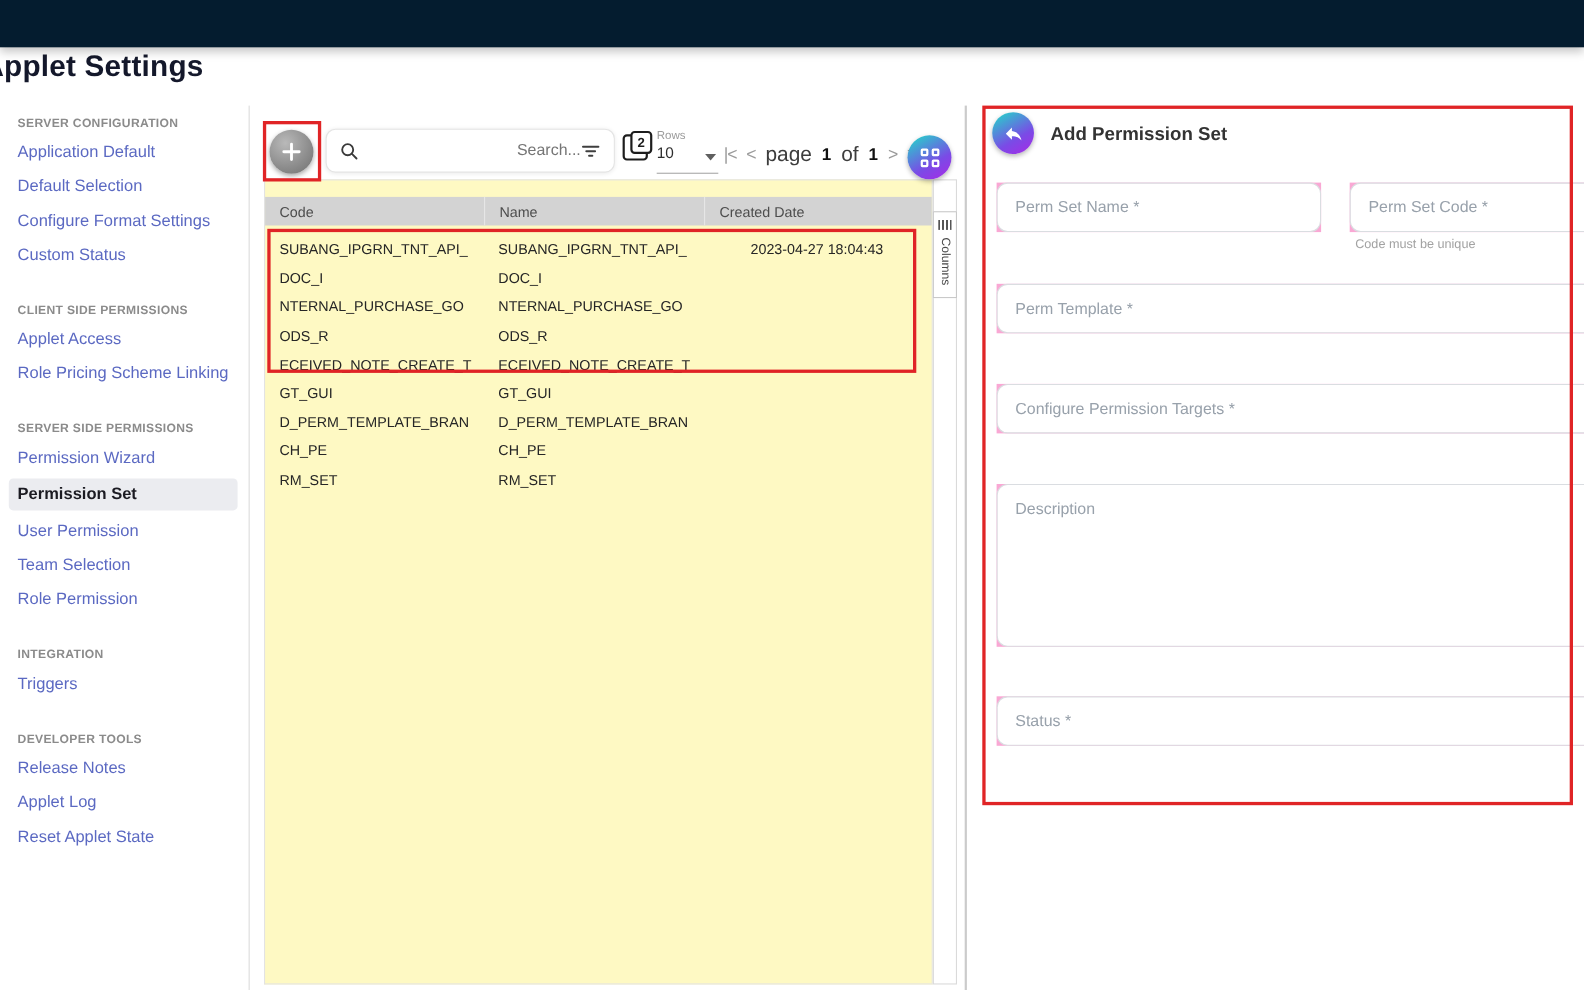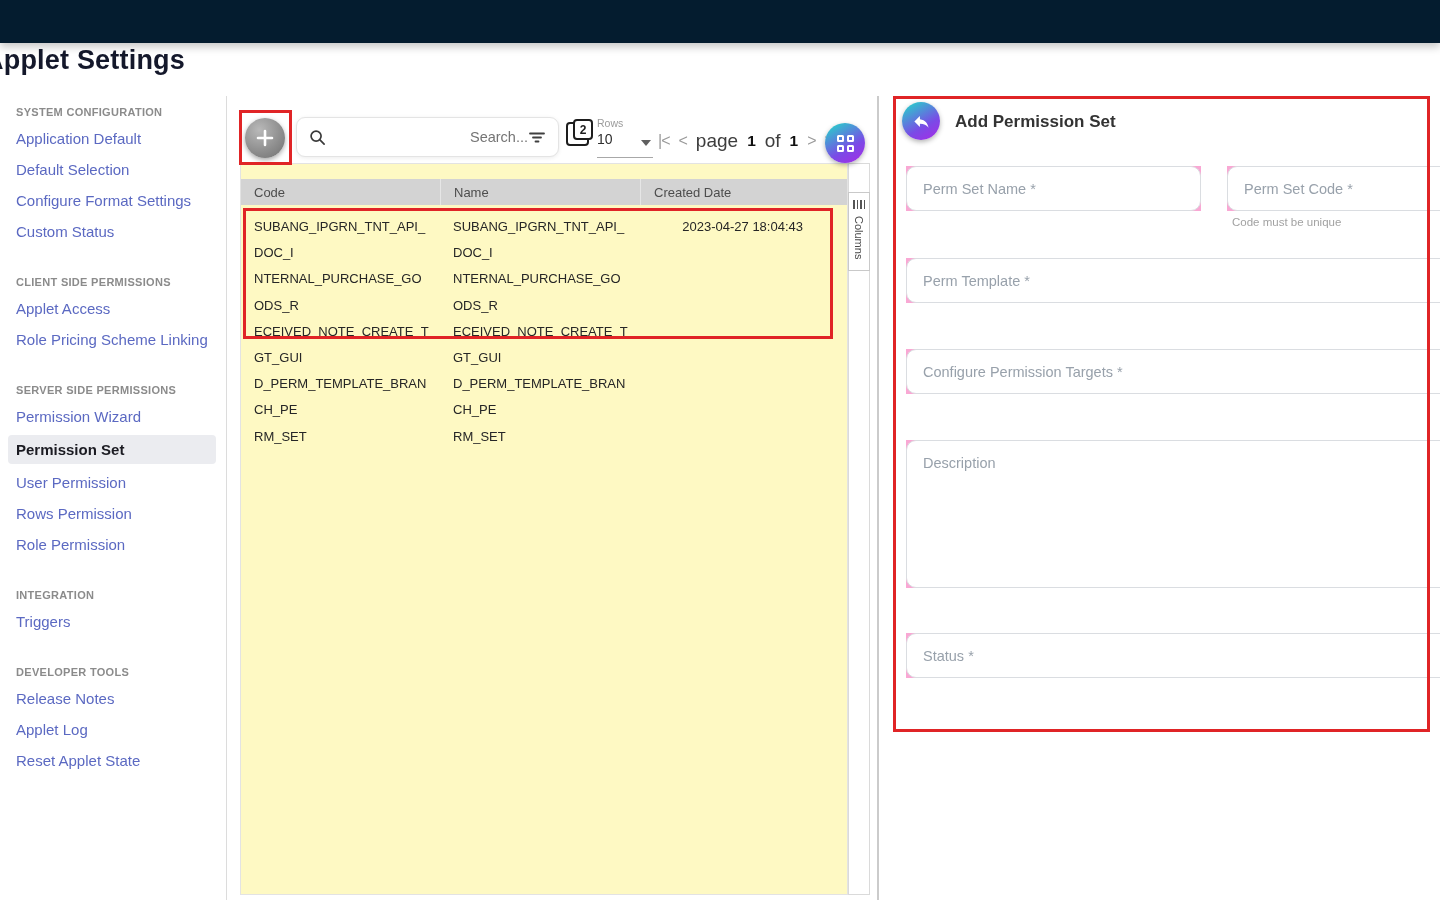--- a/index.html
+++ b/index.html
@@ -130,35 +130,35 @@
   .ann3{left:893px;top:96px;width:537px;height:636px;}
 </style>
 </head>
 <body>
 
 <div class="abs topbar"></div>
 
 <div class="abs page-title">Applet Settings</div>
 
 <div class="abs sidebar">
-  <div class="side-h first">SYSTEM CONFIGURATION</div>
+  <div class="side-h first">SERVER CONFIGURATION</div>
   <div class="side-item">Application Default</div>
   <div class="side-item">Default Selection</div>
   <div class="side-item">Configure Format Settings</div>
   <div class="side-item">Custom Status</div>
 
   <div class="side-h">CLIENT SIDE PERMISSIONS</div>
   <div class="side-item">Applet Access</div>
   <div class="side-item">Role Pricing Scheme Linking</div>
 
   <div class="side-h">SERVER SIDE PERMISSIONS</div>
   <div class="side-item">Permission Wizard</div>
   <div class="side-item selected">Permission Set</div>
   <div class="side-item">User Permission</div>
-  <div class="side-item">Rows Permission</div>
+  <div class="side-item">Team Selection</div>
   <div class="side-item">Role Permission</div>
 
   <div class="side-h">INTEGRATION</div>
   <div class="side-item">Triggers</div>
 
   <div class="side-h">DEVELOPER TOOLS</div>
   <div class="side-item">Release Notes</div>
   <div class="side-item">Applet Log</div>
   <div class="side-item">Reset Applet State</div>
 </div>

